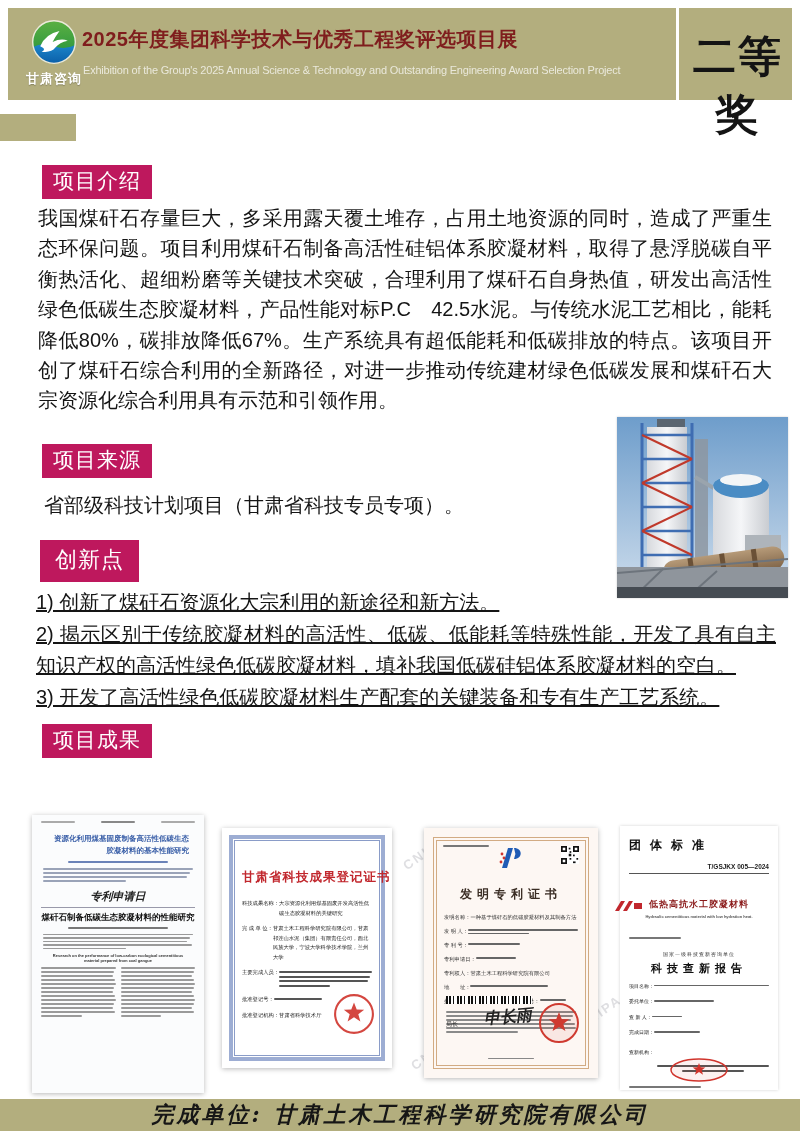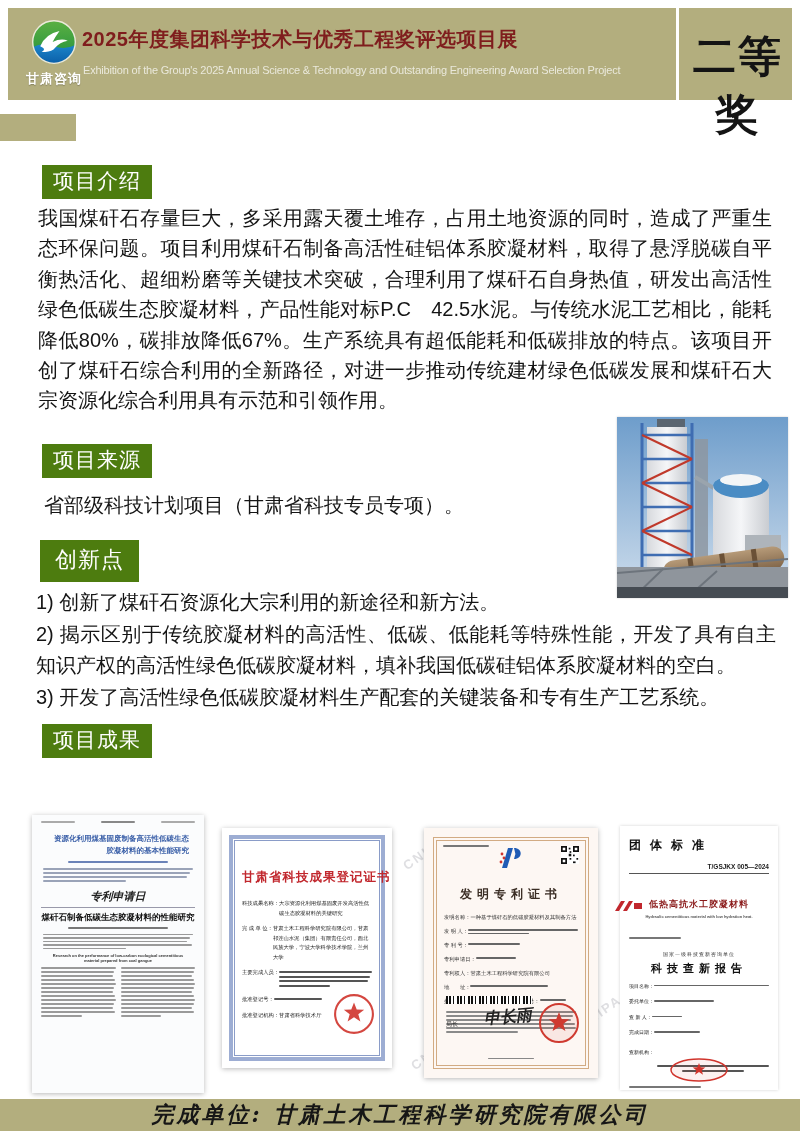--- a/index.html
+++ b/index.html
@@ -9,26 +9,26 @@
   .hdr{position:absolute;left:8px;top:8px;width:784px;height:92px;background:#b3ae7e;}
   .logo{position:absolute;left:10px;top:12px;width:72px;text-align:center;}
   .logo-label{color:#fff;font-weight:bold;font-size:13px;margin-top:2px;letter-spacing:1px;text-shadow:0 1px 1px rgba(0,0,0,.25);}
   .hdr-title{position:absolute;left:74px;top:18px;width:590px;font-size:20px;font-weight:bold;color:#7f1d1d;letter-spacing:.5px;white-space:nowrap;}
   .hdr-sub{position:absolute;left:75px;top:56px;width:600px;font-size:11px;color:rgba(255,255,255,.72);white-space:nowrap;letter-spacing:-.2px;}
   .hdr-div{position:absolute;left:668px;top:0;bottom:0;width:3px;background:#fff;}
   .award{position:absolute;left:676px;top:20px;width:108px;text-align:center;font-size:43px;font-weight:bold;color:#141414;letter-spacing:2px;}
   
   .accent{position:absolute;left:0;top:114px;width:76px;height:27px;background:#b3ae7e;}
   .ptitle{position:absolute;left:90px;top:111px;width:640px;text-align:center;font-size:28px;font-weight:bold;color:#000;}
-  .slabel{position:absolute;background:#4d7c0f;color:#fff;font-size:21px;padding:2px 11px 4px;letter-spacing:1px;}
+  .slabel{position:absolute;background:#be185d;color:#fff;font-size:21px;padding:2px 11px 4px;letter-spacing:1px;}
   .slabel.big{font-size:22px;padding:5px 15px 7px;}
   .body{position:absolute;color:#151515;font-size:20px;line-height:30.4px;}
   .intro{left:38px;top:203px;width:734px;text-align:justify;}
   .src{left:44px;top:490px;}
-  .innov{position:absolute;left:36px;top:587px;width:740px;font-size:20px;line-height:31px;color:#151515;}
+  .innov{position:absolute;left:36px;top:587px;width:740px;font-size:20px;line-height:31px;color:#151515;text-decoration:underline;}
   .innov .item{margin-bottom:1px;text-align:justify;}
   .res{left:46px;top:768px;}
   
   .photo{position:absolute;left:617px;top:417px;width:171px;height:181px;box-shadow:0 0 2px rgba(0,0,0,.2);}
   
   .doc{position:absolute;background:#fff;box-shadow:0 1px 5px rgba(0,0,0,.28);box-sizing:border-box;}
   .gl{background:var(--gc,#8e8e8e);border-radius:1px;}
   
   .doc-a{left:32px;top:815px;width:172px;height:278px;padding:6px 9px;background:#fbfcfd;}
   .pa-head{display:flex;justify-content:space-between;margin-bottom:10px;}

